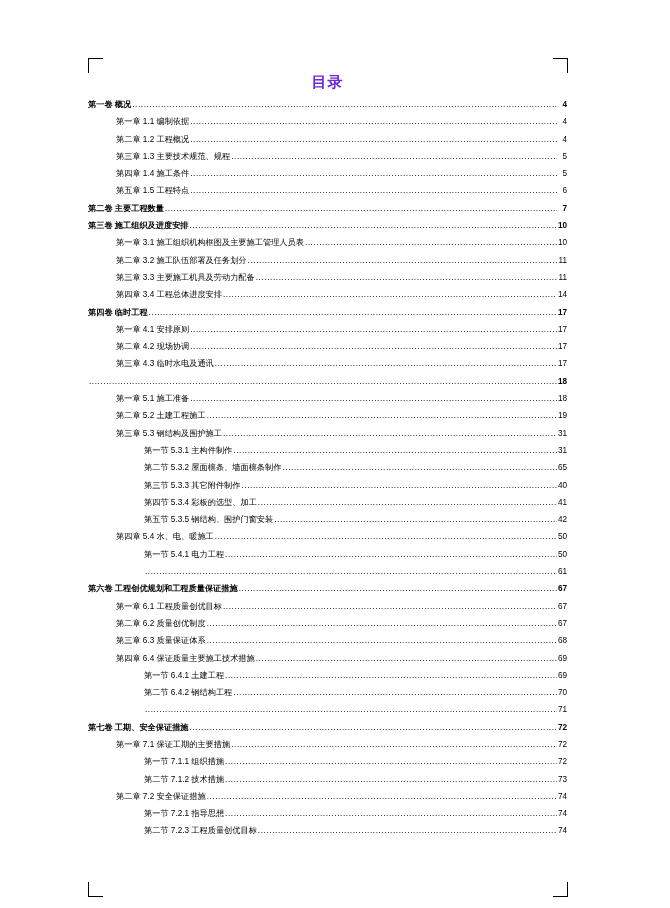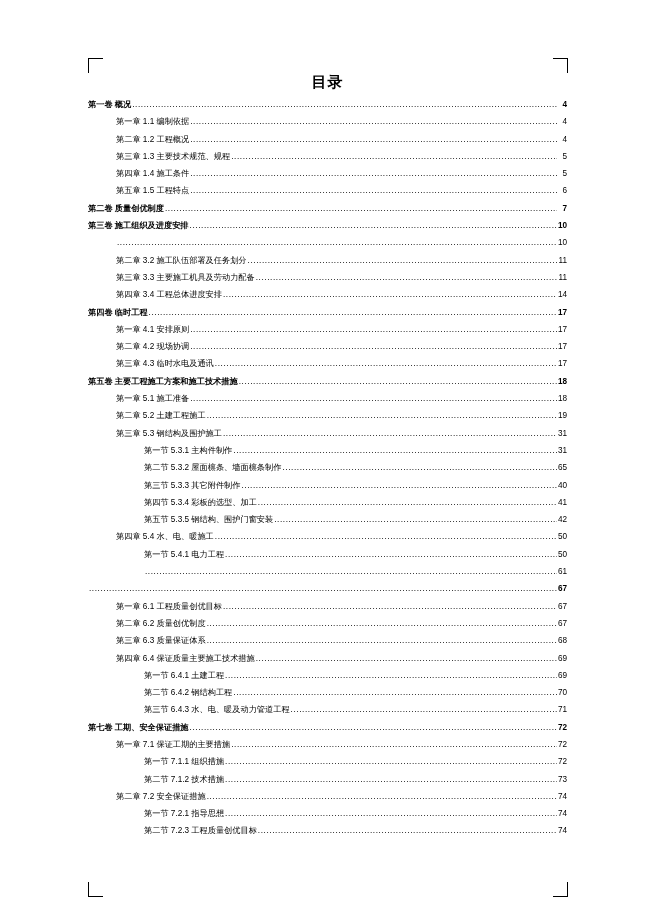--- a/index.html
+++ b/index.html
@@ -37,21 +37,21 @@
 
   .doc-title {
     position: absolute;
     left: 88px;
     top: 73px;
     width: 479px;
     text-align: center;
     font-size: 15px;
     font-weight: bold;
     letter-spacing: 1px;
-    color: #000000;
+    color: #6d28d9;
   }
 
   .toc {
     position: absolute;
     left: 88px;
     top: 96px;
     width: 479px;
   }
 
   .toc-row {
@@ -126,30 +126,31 @@
         <span class="txt">第四章  1.4 施工条件</span>
         <span class="dots">....................................................................................................................................................................................................................................................................</span>
         <span class="pg">5</span>
       </div>
       <div class="toc-row lvl2">
         <span class="txt">第五章  1.5 工程特点</span>
         <span class="dots">....................................................................................................................................................................................................................................................................</span>
         <span class="pg">6</span>
       </div>
       <div class="toc-row lvl1">
-        <span class="txt">第二卷  质量创优制度</span>
+        <span class="txt">第二卷  主要工程数量</span>
         <span class="dots">....................................................................................................................................................................................................................................................................</span>
         <span class="pg">7</span>
       </div>
       <div class="toc-row lvl1">
         <span class="txt">第三卷  施工组织及进度安排</span>
         <span class="dots">....................................................................................................................................................................................................................................................................</span>
         <span class="pg">10</span>
       </div>
       <div class="toc-row lvl2">
+        <span class="txt">第一章  3.1 施工组织机构框图及主要施工管理人员表</span>
         <span class="dots">....................................................................................................................................................................................................................................................................</span>
         <span class="pg">10</span>
       </div>
       <div class="toc-row lvl2">
         <span class="txt">第二章  3.2 施工队伍部署及任务划分</span>
         <span class="dots">....................................................................................................................................................................................................................................................................</span>
         <span class="pg">11</span>
       </div>
       <div class="toc-row lvl2">
         <span class="txt">第三章  3.3 主要施工机具及劳动力配备</span>
@@ -175,21 +176,20 @@
         <span class="txt">第二章  4.2 现场协调</span>
         <span class="dots">....................................................................................................................................................................................................................................................................</span>
         <span class="pg">17</span>
       </div>
       <div class="toc-row lvl2">
         <span class="txt">第三章  4.3 临时水电及通讯</span>
         <span class="dots">....................................................................................................................................................................................................................................................................</span>
         <span class="pg">17</span>
       </div>
       <div class="toc-row lvl1">
-        <span class="txt">第五卷  主要工程施工方案和施工技术措施</span>
         <span class="dots">....................................................................................................................................................................................................................................................................</span>
         <span class="pg">18</span>
       </div>
       <div class="toc-row lvl2">
         <span class="txt">第一章  5.1 施工准备</span>
         <span class="dots">....................................................................................................................................................................................................................................................................</span>
         <span class="pg">18</span>
       </div>
       <div class="toc-row lvl2">
         <span class="txt">第二章  5.2 土建工程施工</span>
@@ -234,20 +234,21 @@
       <div class="toc-row lvl3">
         <span class="txt">第一节  5.4.1 电力工程</span>
         <span class="dots">....................................................................................................................................................................................................................................................................</span>
         <span class="pg">50</span>
       </div>
       <div class="toc-row lvl3">
         <span class="dots">....................................................................................................................................................................................................................................................................</span>
         <span class="pg">61</span>
       </div>
       <div class="toc-row lvl1">
+        <span class="txt">第六卷  工程创优规划和工程质量保证措施</span>
         <span class="dots">....................................................................................................................................................................................................................................................................</span>
         <span class="pg">67</span>
       </div>
       <div class="toc-row lvl2">
         <span class="txt">第一章  6.1 工程质量创优目标</span>
         <span class="dots">....................................................................................................................................................................................................................................................................</span>
         <span class="pg">67</span>
       </div>
       <div class="toc-row lvl2">
         <span class="txt">第二章  6.2 质量创优制度</span>
@@ -268,21 +269,20 @@
         <span class="txt">第一节  6.4.1 土建工程</span>
         <span class="dots">....................................................................................................................................................................................................................................................................</span>
         <span class="pg">69</span>
       </div>
       <div class="toc-row lvl3">
         <span class="txt">第二节  6.4.2 钢结构工程</span>
         <span class="dots">....................................................................................................................................................................................................................................................................</span>
         <span class="pg">70</span>
       </div>
       <div class="toc-row lvl3">
-        <span class="txt">第三节  6.4.3 水、电、暖及动力管道工程</span>
         <span class="dots">....................................................................................................................................................................................................................................................................</span>
         <span class="pg">71</span>
       </div>
       <div class="toc-row lvl1">
         <span class="txt">第七卷  工期、安全保证措施</span>
         <span class="dots">....................................................................................................................................................................................................................................................................</span>
         <span class="pg">72</span>
       </div>
       <div class="toc-row lvl2">
         <span class="txt">第一章  7.1 保证工期的主要措施</span>

